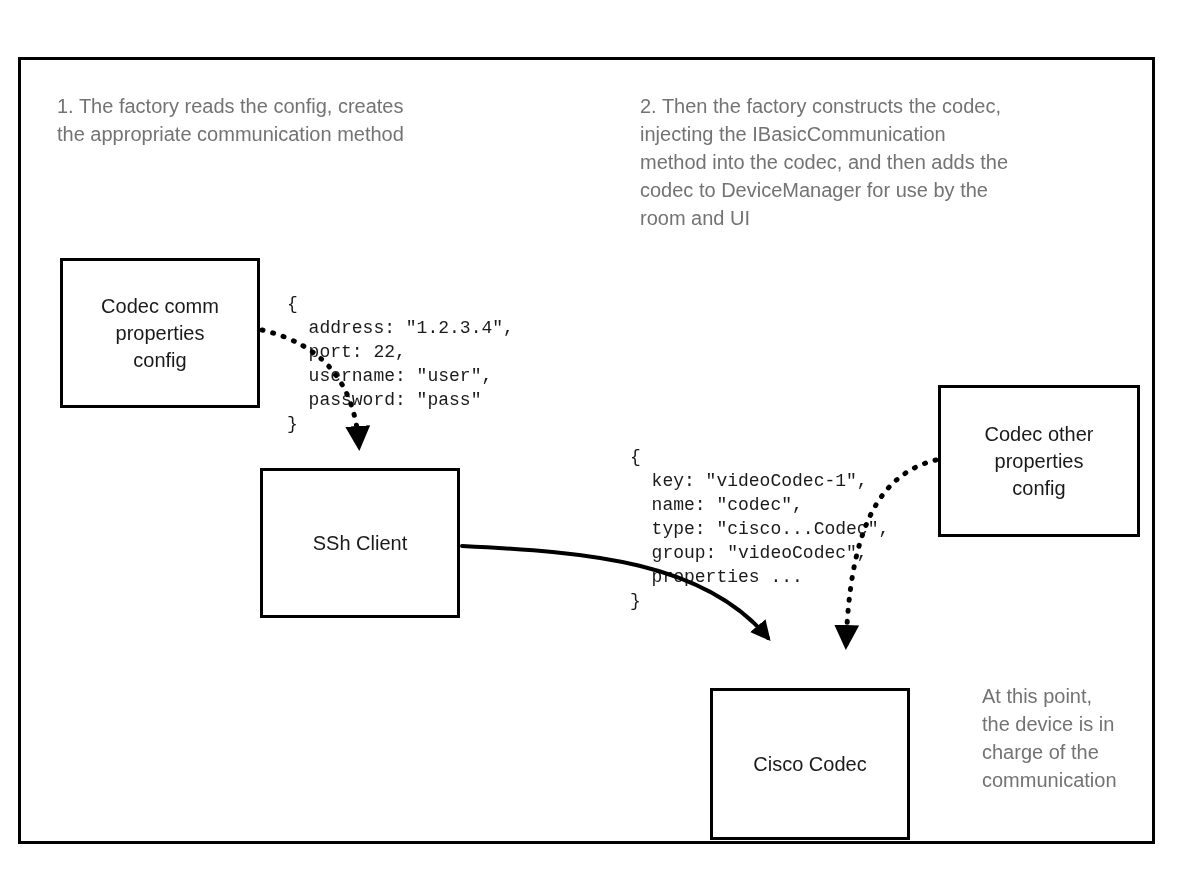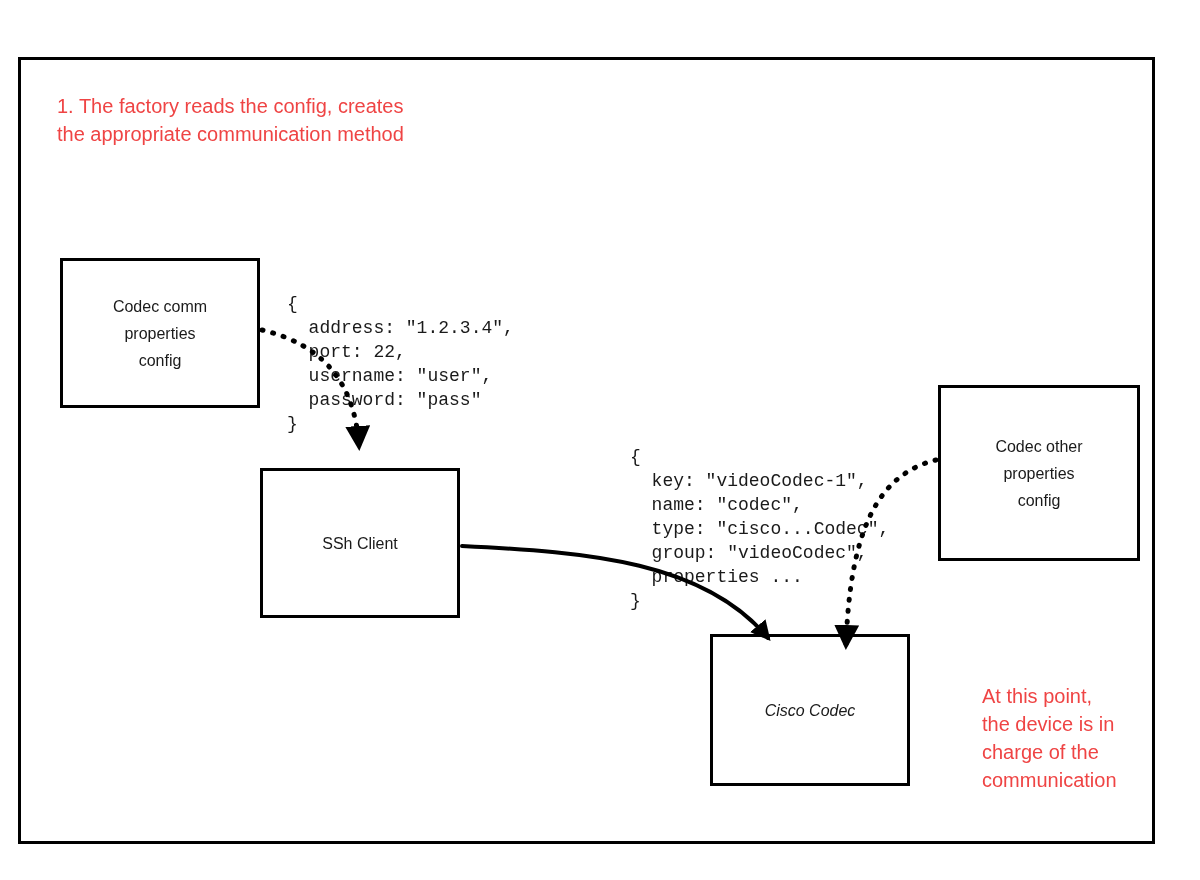--- a/index.html
+++ b/index.html
@@ -19,33 +19,33 @@
     left: 18px; top: 57px;
     width: 1137px; height: 787px;
     border: 3px solid #000000;
     background: #ffffff;
   }
 
   .note {
     position: absolute;
     font-size: 20px;
     line-height: 28px;
-    color: #ef4444;
+    color: #737373;
     white-space: pre-line;
   }
 
   .node {
     position: absolute;
     border: 3px solid #000000;
     background: #ffffff;
     display: flex;
     align-items: center;
     justify-content: center;
     text-align: center;
-    font-size: 16px;
+    font-size: 20px;
     line-height: 27px;
     white-space: pre-line;
     color: #1a1a1a;
   }
 
   .code {
     position: absolute;
     font-family: "Liberation Mono", "DejaVu Sans Mono", monospace;
     font-size: 18px;
     line-height: 24px;
@@ -63,20 +63,25 @@
 </head>
 <body>
 
 <div class="canvas">
 
   <div class="frame"></div>
 
   <div class="note" style="left:57px; top:92px; width:460px;">1. The factory reads the config, creates
 the appropriate communication method</div>
 
+  <div class="note" style="left:640px; top:92px; width:490px;">2. Then the factory constructs the codec,
+injecting the IBasicCommunication
+method into the codec, and then adds the
+codec to DeviceManager for use by the
+room and UI</div>
 
   <div class="node" style="left:60px; top:258px; width:200px; height:150px;">
     <span>Codec comm
 properties
 config</span>
   </div>
 
   <div class="code" style="left:287px; top:292px;">{
   address: "1.2.3.4",
   port: 22,
@@ -89,27 +94,27 @@
   </div>
 
   <div class="code" style="left:630px; top:445px;">{
   key: "videoCodec-1",
   name: "codec",
   type: "cisco...Codec",
   group: "videoCodec",
   properties ...
 }</div>
 
-  <div class="node" style="left:938px; top:385px; width:202px; height:176px;">
+  <div class="node" style="left:938px; top:385px; width:202px; height:152px;">
     <span>Codec other
 properties
 config</span>
   </div>
 
-  <div class="node" style="left:710px; top:634px; width:200px; height:152px;font-style:italic;">
+  <div class="node" style="left:710px; top:688px; width:200px; height:152px;">
     <span>Cisco Codec</span>
   </div>
 
   <div class="note" style="left:945px; top:682px; width:200px;margin-left:37px;">At this point,
 the device is in
 charge of the
 communication</div>
 
   <svg class="arrows" viewBox="0 0 1200 880" xmlns="http://www.w3.org/2000/svg">
     <defs>

